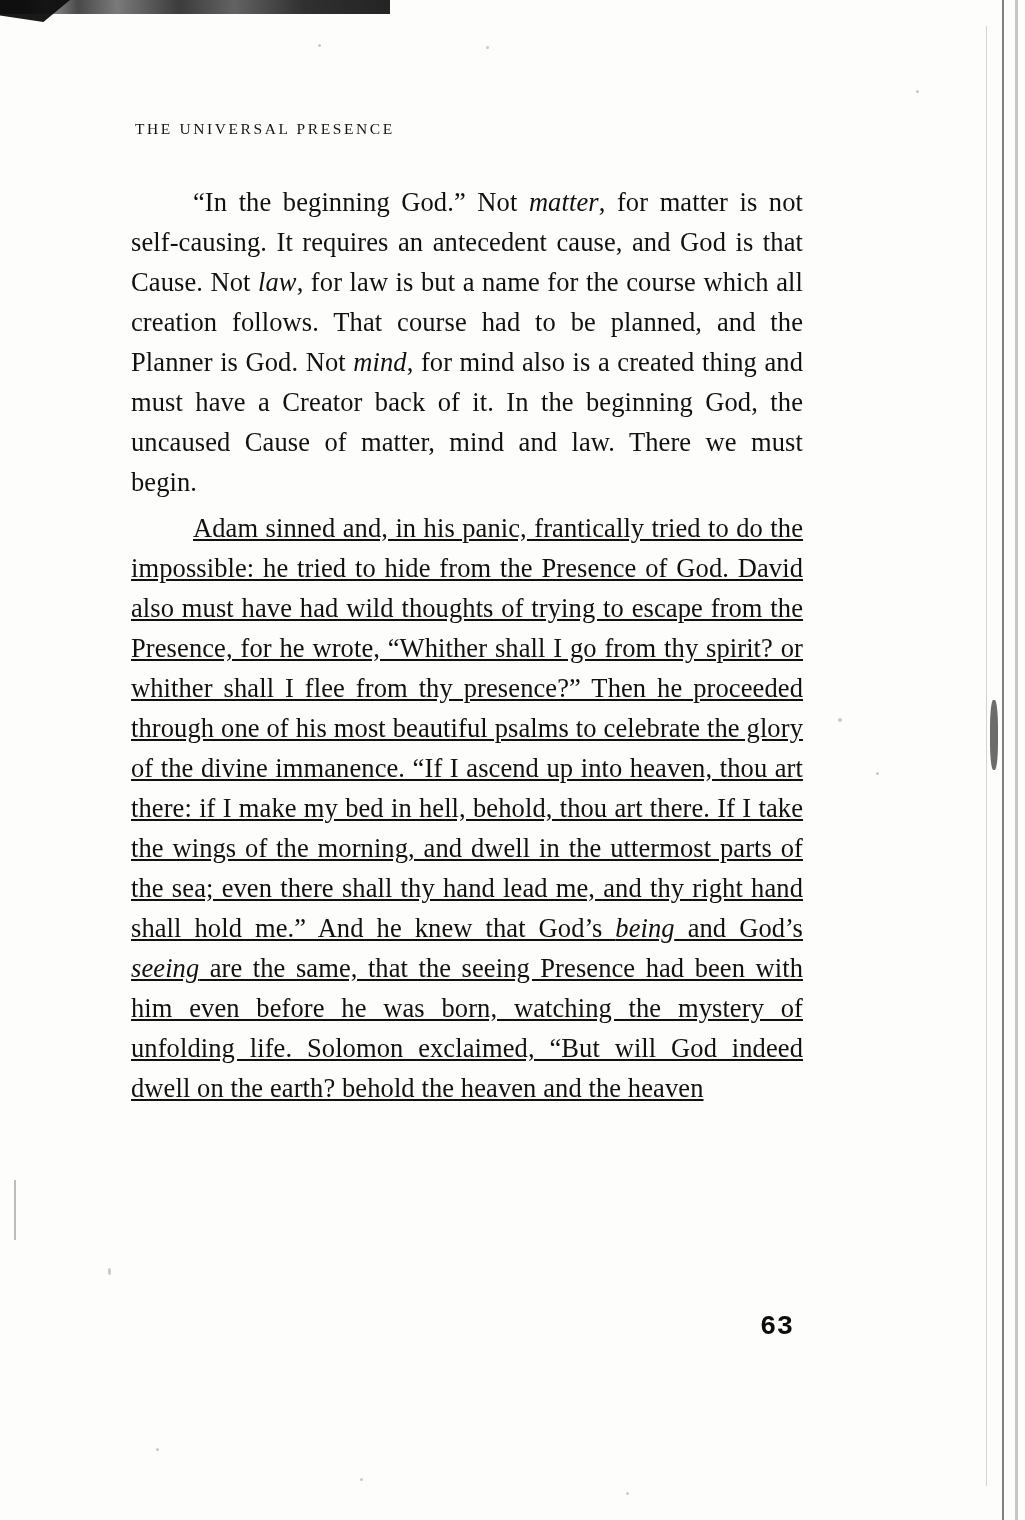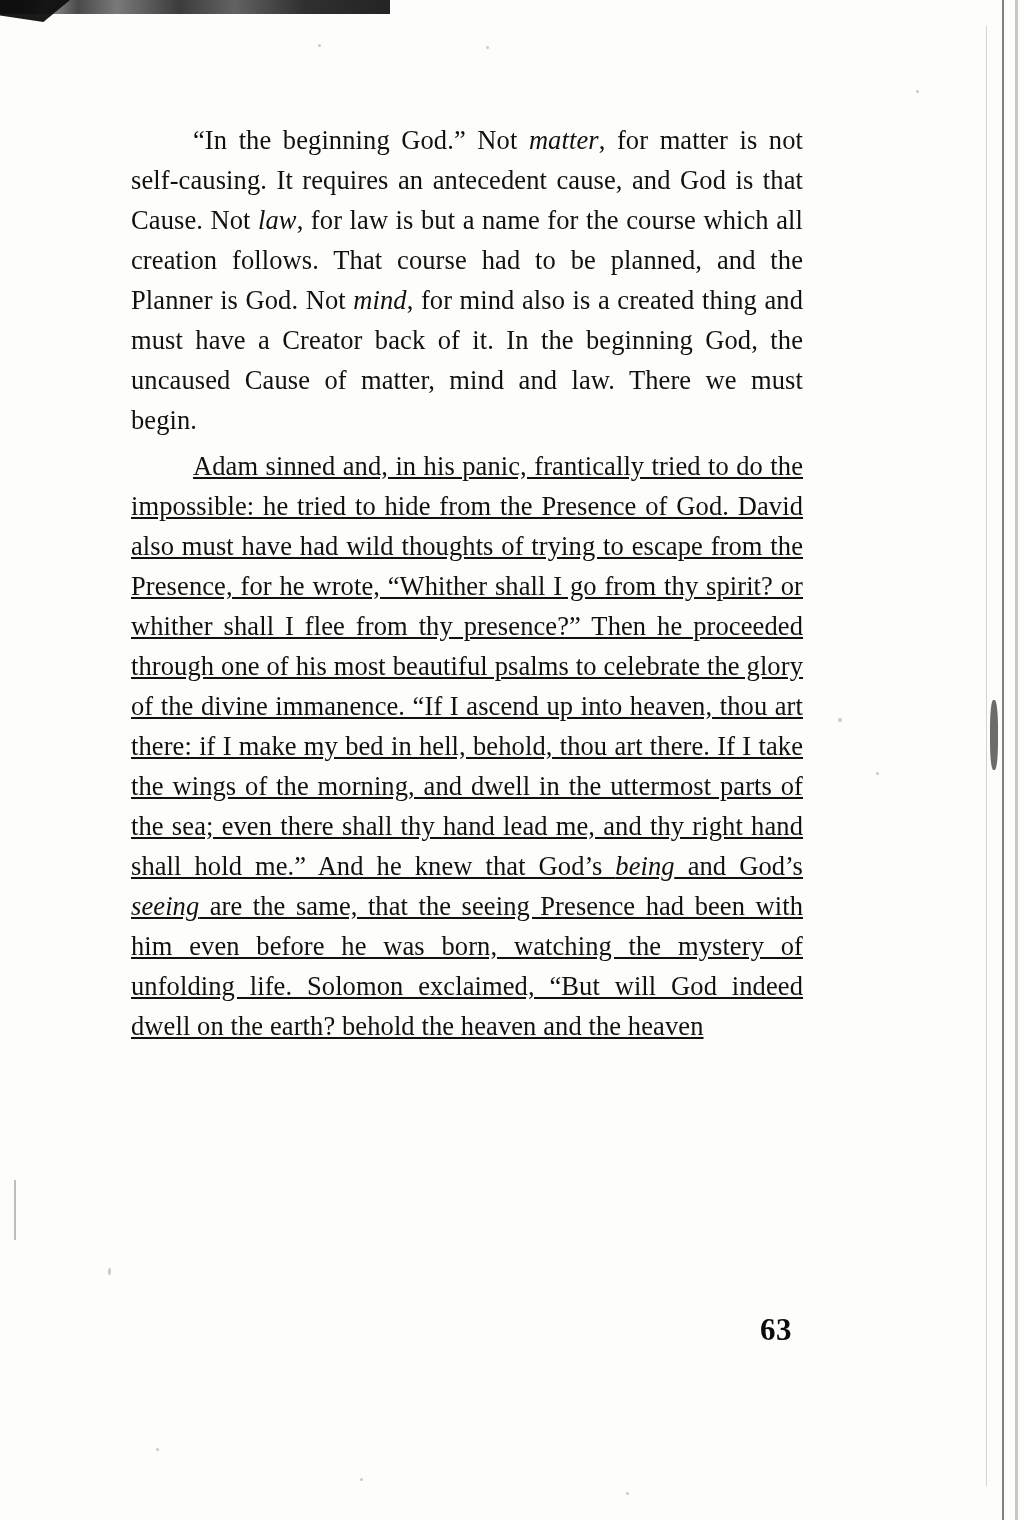--- a/index.html
+++ b/index.html
@@ -126,24 +126,25 @@
     text-decoration: underline;
   }
   p.body-text em {
     font-style: italic;
   }
 
   .folio {
     position: absolute;
     left: 760px;
     top: 1312px;
-    font-size: 31px;
+    font-size: 27px;
     font-weight: bold;
     color: #0c0c0c;
     letter-spacing: 0.5px;
+    font-family: Liberation Mono, monospace;
   }
 
   
   .speck {
     position: absolute;
     background: #b4b4b4;
     border-radius: 50%;
     opacity: 0.7;
   }
 </style>
@@ -165,20 +166,21 @@
   <div class="speck" style="left:486px; top:46px; width:3px; height:3px;"></div>
   <div class="speck" style="left:916px; top:90px; width:3px; height:3px;"></div>
   <div class="speck" style="left:838px; top:718px; width:4px; height:4px;"></div>
   <div class="speck" style="left:876px; top:772px; width:3px; height:3px;"></div>
   <div class="speck" style="left:108px; top:1268px; width:3px; height:7px;"></div>
   <div class="speck" style="left:156px; top:1448px; width:3px; height:3px;"></div>
   <div class="speck" style="left:360px; top:1478px; width:3px; height:3px;"></div>
   <div class="speck" style="left:626px; top:1492px; width:3px; height:3px;"></div>
 
   <div class="content">
+    <div class="running-head">THE UNIVERSAL PRESENCE</div>
     <div id="paragraphs">
         <p class="body-text">“In the beginning God.” Not <em>matter</em>, for matter is not self-causing. It requires an antecedent cause, and God is that Cause. Not <em>law</em>, for law is but a name for the course which all creation follows. That course had to be planned, and the Planner is God. Not <em>mind</em>, for mind also is a created thing and must have a Creator back of it. In the beginning God, the uncaused Cause of matter, mind and law. There we must begin.</p>
         <p class="body-text">Adam sinned and, in his panic, frantically tried to do the impossible: he tried to hide from the Presence of God. David also must have had wild thoughts of trying to escape from the Presence, for he wrote, “Whither shall I go from thy spirit? or whither shall I flee from thy presence?” Then he proceeded through one of his most beautiful psalms to celebrate the glory of the divine immanence. “If I ascend up into heaven, thou art there: if I make my bed in hell, behold, thou art there. If I take the wings of the morning, and dwell in the uttermost parts of the sea; even there shall thy hand lead me, and thy right hand shall hold me.” And he knew that God’s <em>being</em> and God’s <em>seeing</em> are the same, that the seeing Presence had been with him even before he was born, watching the mystery of unfolding life. Solomon exclaimed, “But will God indeed dwell on the earth? behold the heaven and the heaven</p>
       </div>
   </div>
 
   <div class="folio">63</div>
 
 </div>
 

